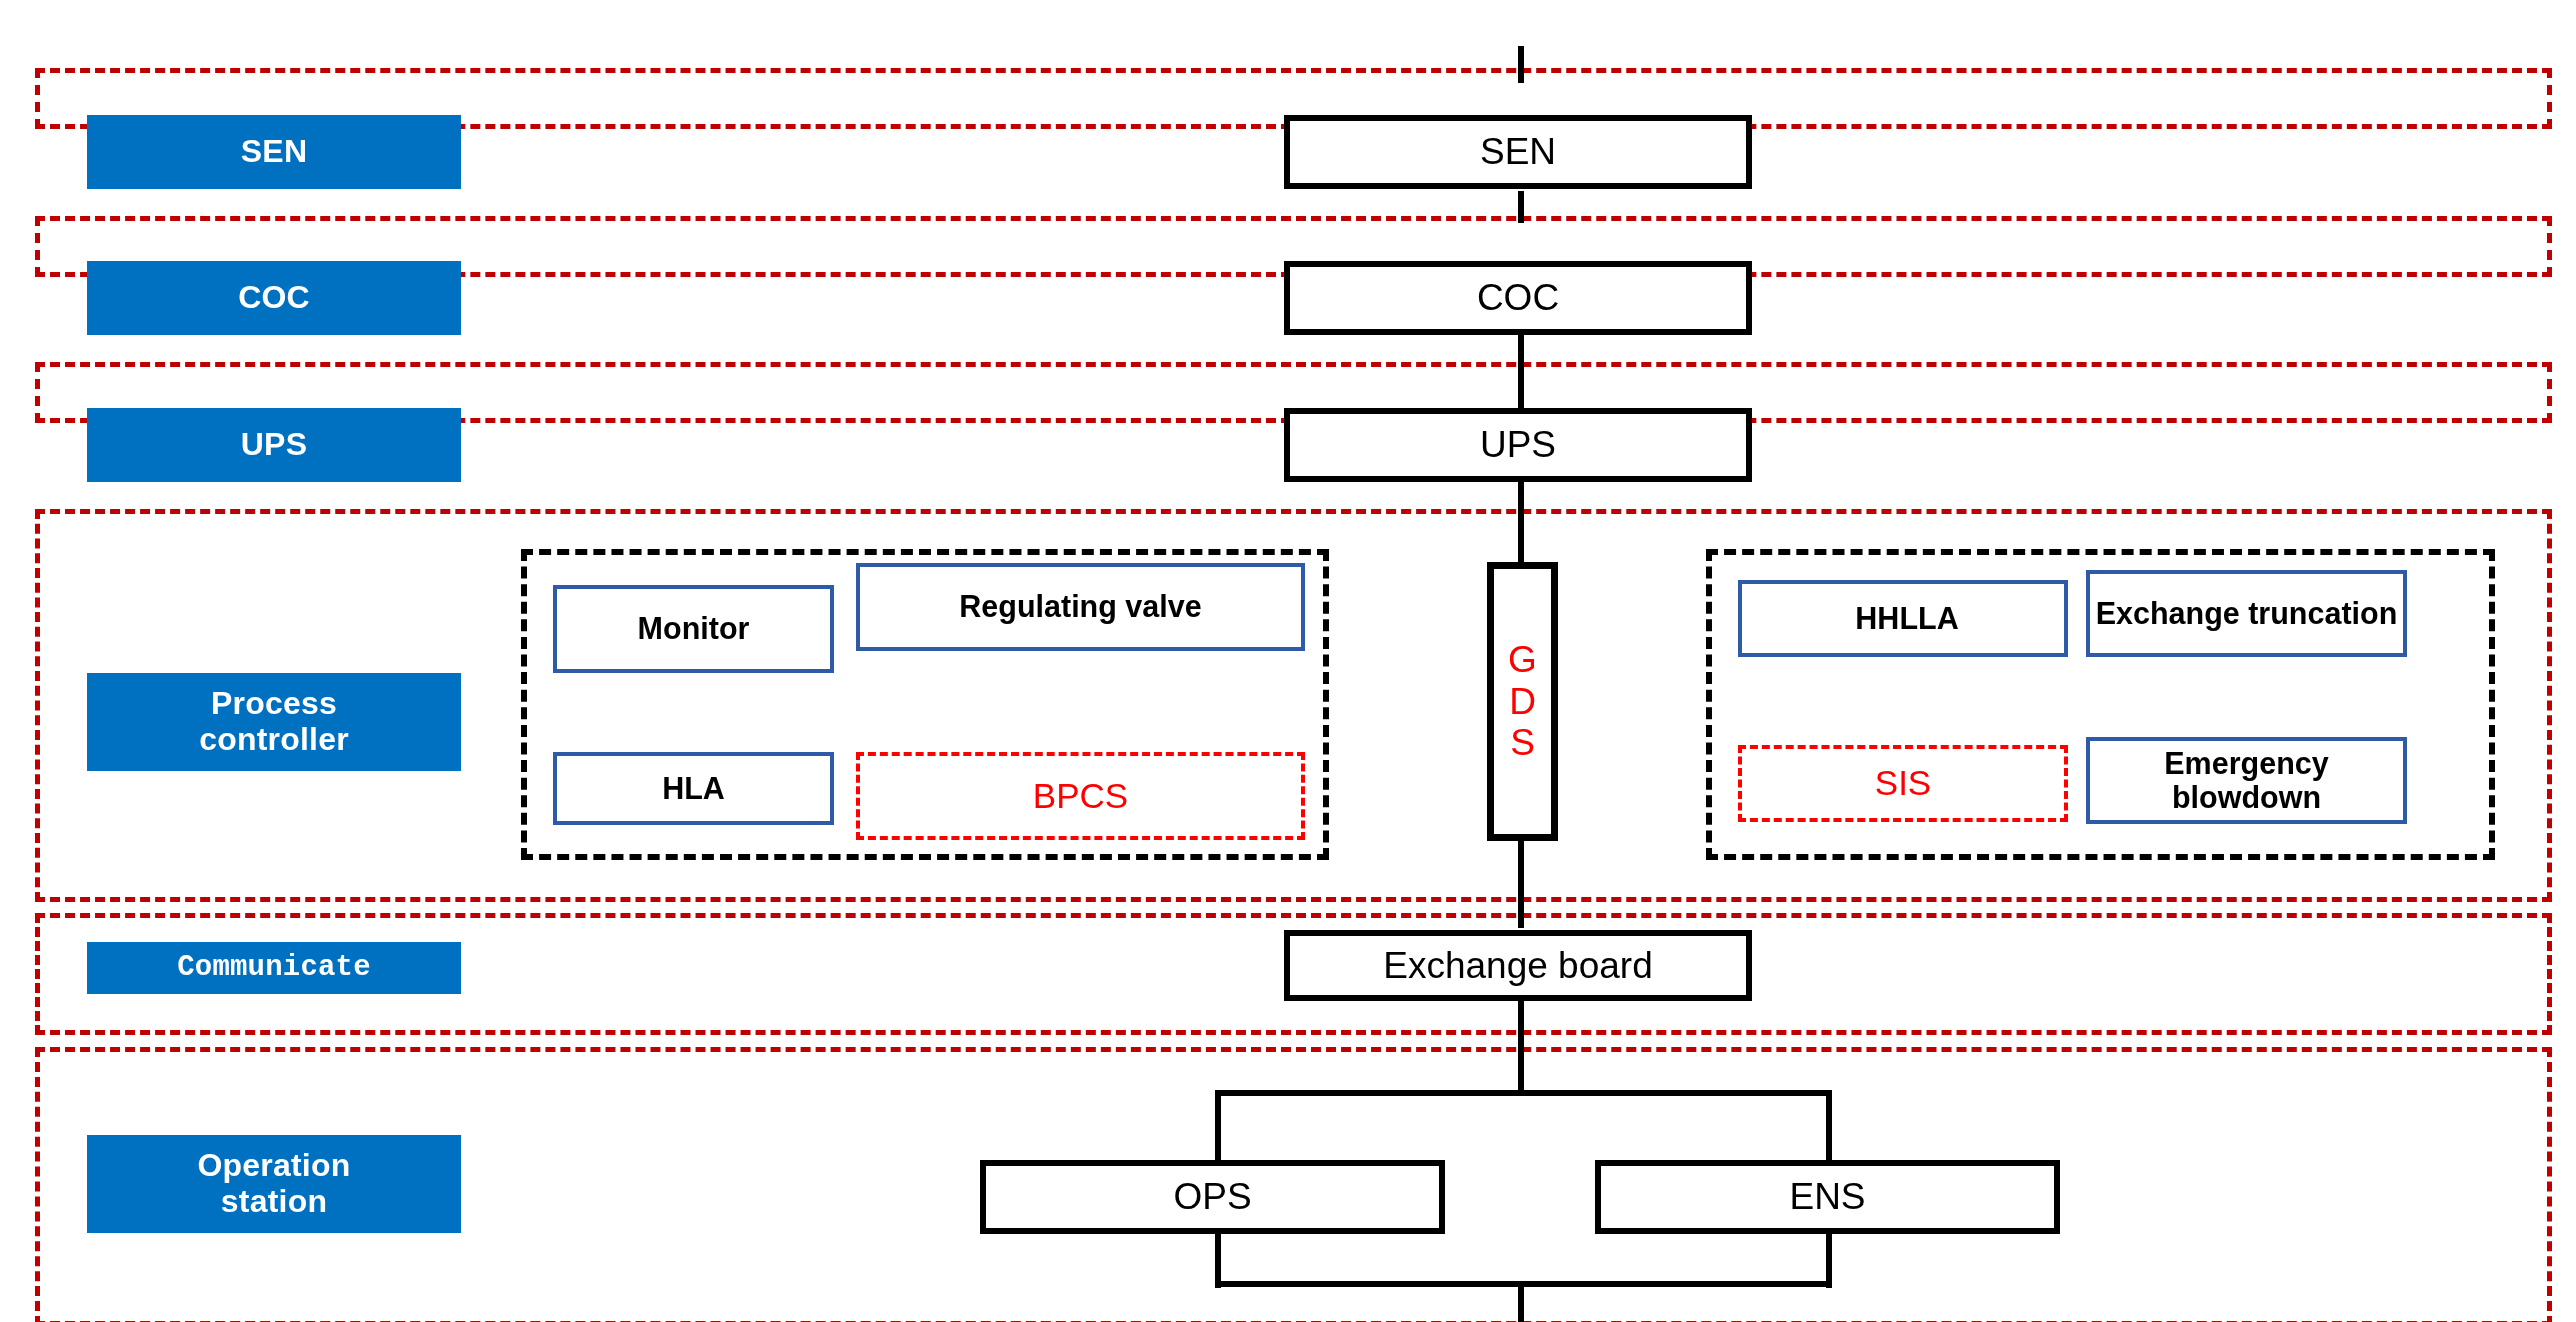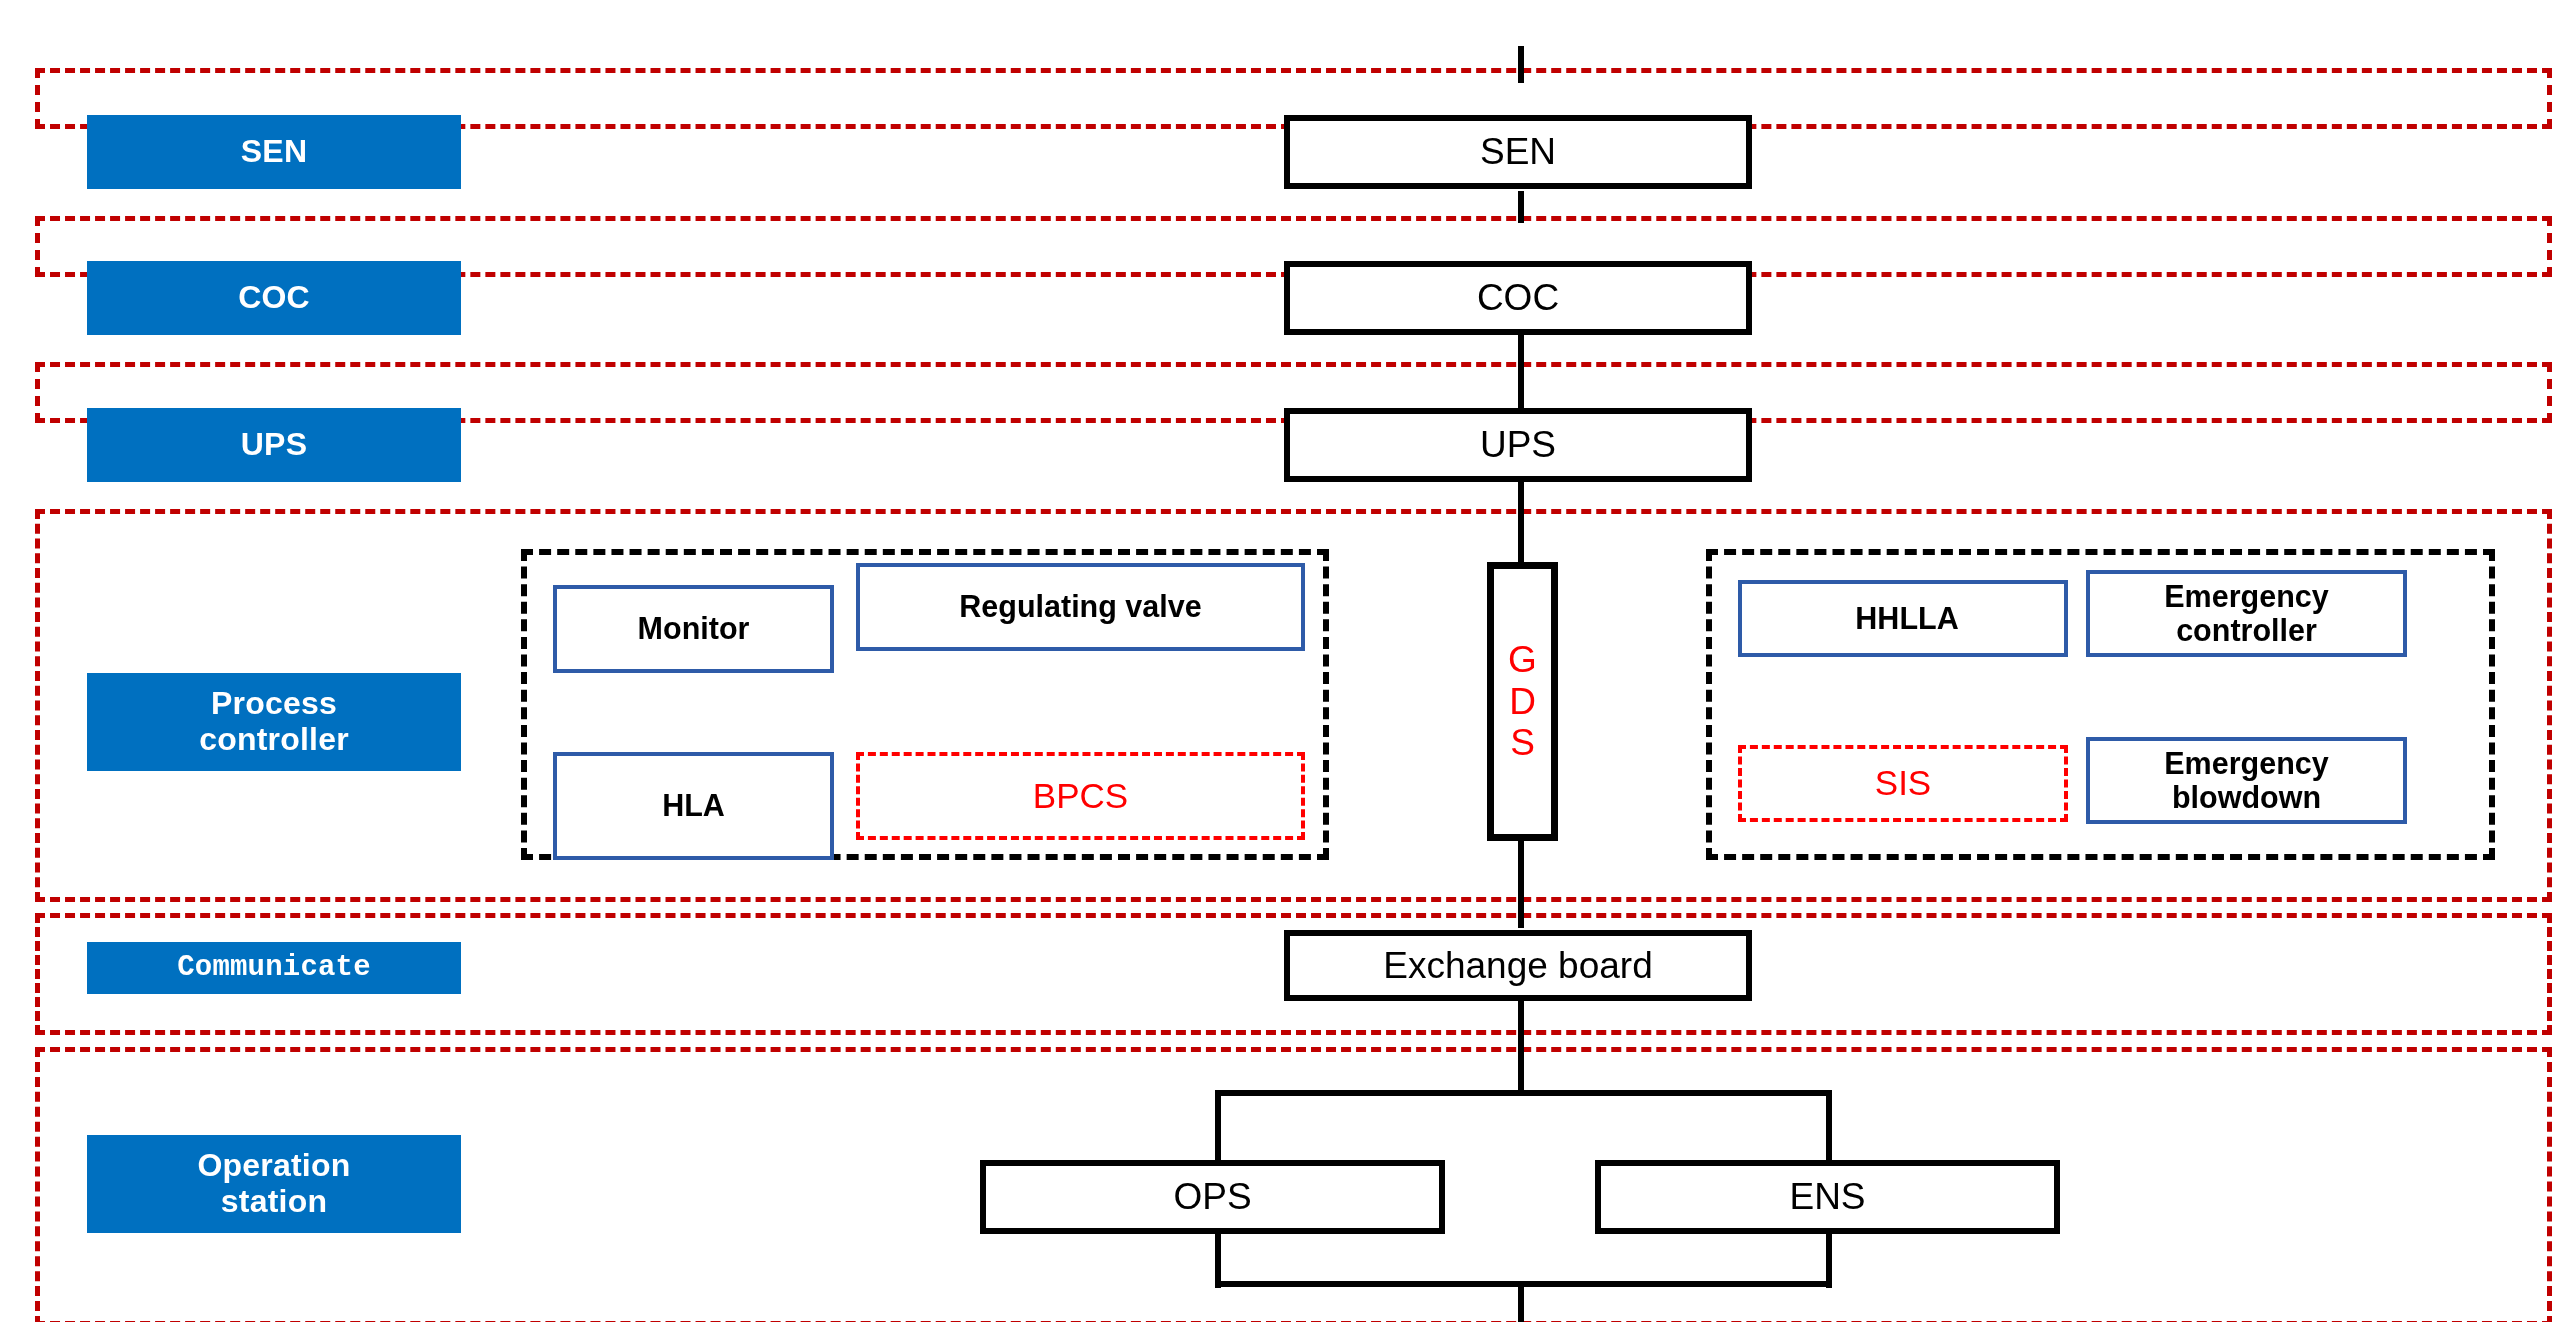--- a/index.html
+++ b/index.html
@@ -142,32 +142,32 @@
   <div class="band" style="left:35px; top:463px; width:2517px; height:393px;"></div>
 
   <div class="rowlabel" style="left:87px; top:627px; width:374px; height:98px; flex-direction:column;">
     <span>Process</span>
     <span>controller</span>
   </div>
 
   <div class="groupbox" style="left:521px; top:503px; width:808px; height:311px;"></div>
   <div class="ibox blue" style="left:553px; top:539px; width:281px; height:88px;">Monitor</div>
   <div class="ibox blue" style="left:856px; top:517px; width:449px; height:88px;">Regulating valve</div>
-  <div class="ibox blue" style="left:553px; top:706px; width:281px; height:108px;">HLA</div>
+  <div class="ibox blue" style="left:553px; top:706px; width:281px; height:73px;">HLA</div>
   <div class="ibox reddash" style="left:856px; top:706px; width:449px; height:88px;">BPCS</div>
 
   <div class="gdsbox" style="left:1487px; top:516px; width:71px; height:279px;">
     <span>G</span>
     <span>D</span>
     <span>S</span>
   </div>
 
   <div class="groupbox" style="left:1706px; top:503px; width:789px; height:311px;"></div>
   <div class="ibox blue" style="left:1738px; top:534px; width:330px; height:77px;padding-left:8px;">HHLLA</div>
-  <div class="ibox blue" style="left:2086px; top:524px; width:321px; height:87px;">Emergency controller</div>
+  <div class="ibox blue" style="left:2086px; top:524px; width:321px; height:87px;">Exchange truncation</div>
   <div class="ibox reddash" style="left:1738px; top:699px; width:330px; height:77px;">SIS</div>
   <div class="ibox blue" style="left:2086px; top:691px; width:321px; height:87px;">Emergency blowdown</div>
 
   <div class="band" style="left:35px; top:867px; width:2517px; height:122px;"></div>
   <div class="rowlabel" style="left:87px; top:896px; width:374px; height:52px; font-size:29px;font-family:Liberation Mono, monospace;">Communicate</div>
   <div class="bbox" style="left:1284px; top:884px; width:468px; height:71px;">Exchange board</div>
 
   <div class="band" style="left:35px; top:1001px; width:2517px; height:279px;"></div>
   <div class="rowlabel" style="left:87px; top:1089px; width:374px; height:98px; flex-direction:column;">
     <span>Operation</span>

